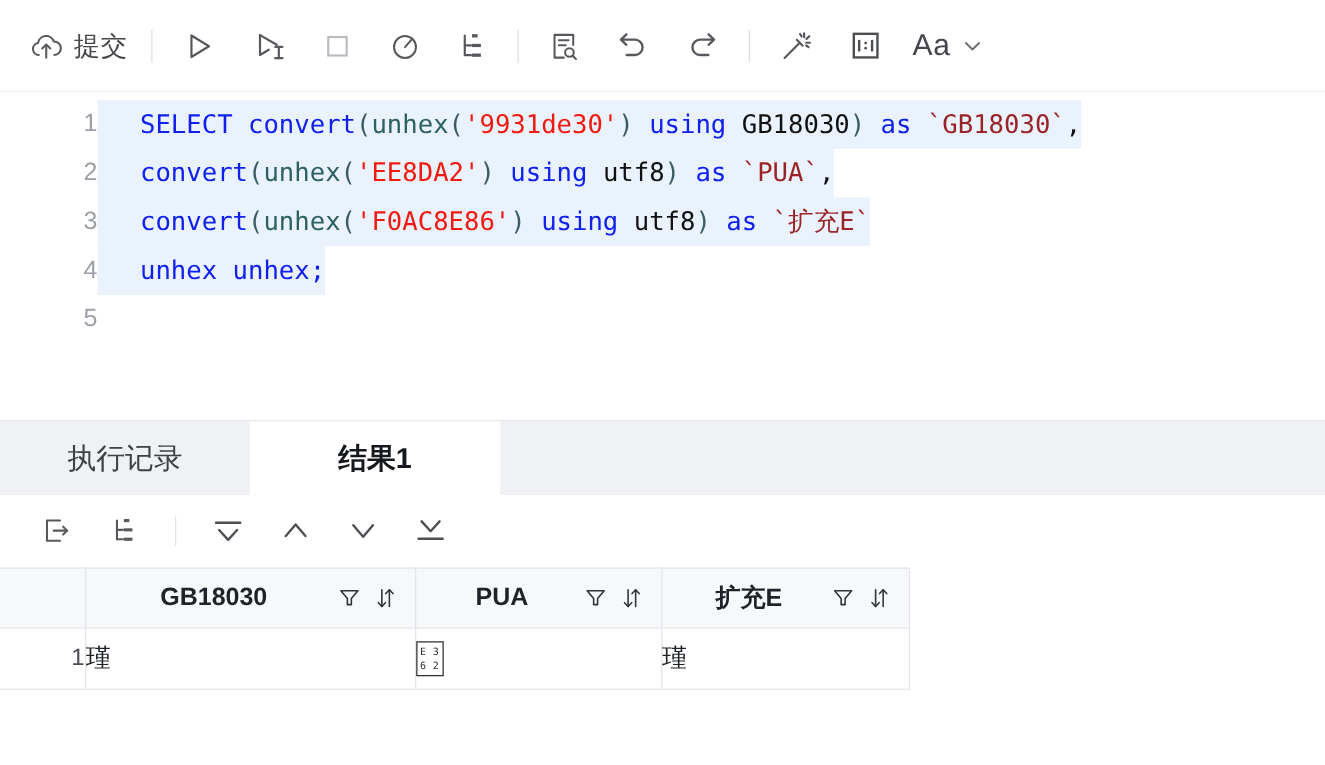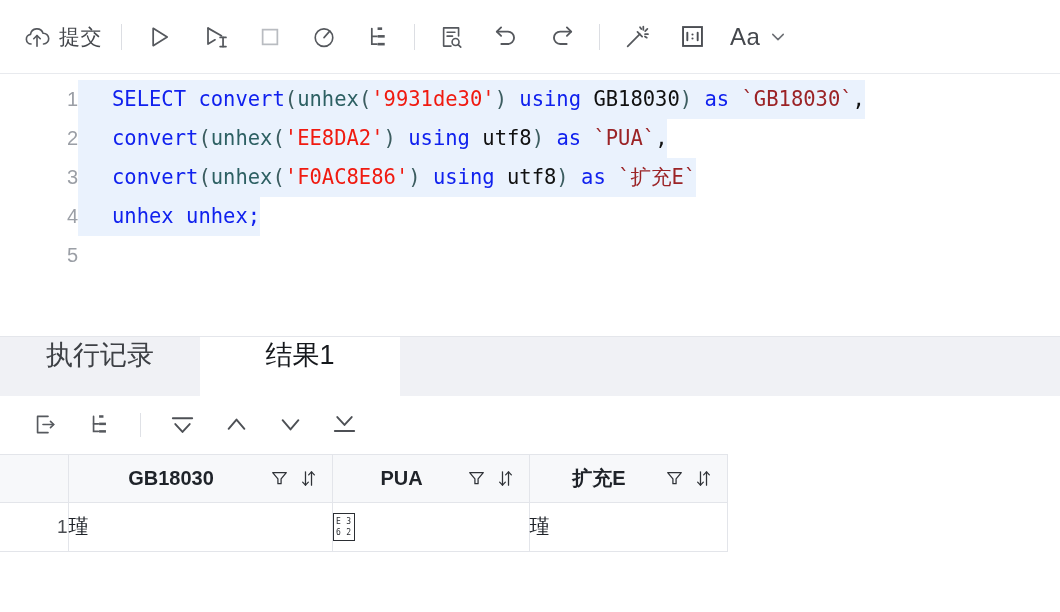--- a/index.html
+++ b/index.html
@@ -66,28 +66,28 @@
   
   .tabbar{
     height:60px;min-height:60px;
     background:#f0f1f5;
     display:flex;align-items:stretch;
     border-top:1px solid #e4e6eb;
     box-sizing:border-box;
   }
   .tab{
     width:200px;flex:0 0 200px;
-    display:flex;justify-content:center;gap:12px;
-    font-size:27px;color:#3d4045;cursor:pointer;
+    display:flex;align-items:center;justify-content:center;gap:12px;
+    font-size:23px;color:#3d4045;cursor:pointer;
     position:relative;box-sizing:border-box;
   }
   .tab + .tab::before{
     content:"";position:absolute;left:0;top:16px;bottom:16px;width:1px;background:#dddfe5;
   }
-  .tab.active{background:#fff;color:#15181c;font-weight:400;}
+  .tab.active{background:#fff;color:#15181c;font-weight:700;}
   .tab.active::before{display:none;}
   .dot{width:11px;height:11px;border-radius:50%;background:#52c41a;flex:0 0 11px;}
 
   
   .restb{
     height:58px;min-height:58px;background:#fff;
     display:flex;align-items:center;padding-left:18px;box-sizing:border-box;
   }
   .rt-btn{display:flex;align-items:center;justify-content:center;
     width:54px;height:42px;cursor:pointer;color:#56595e;}

